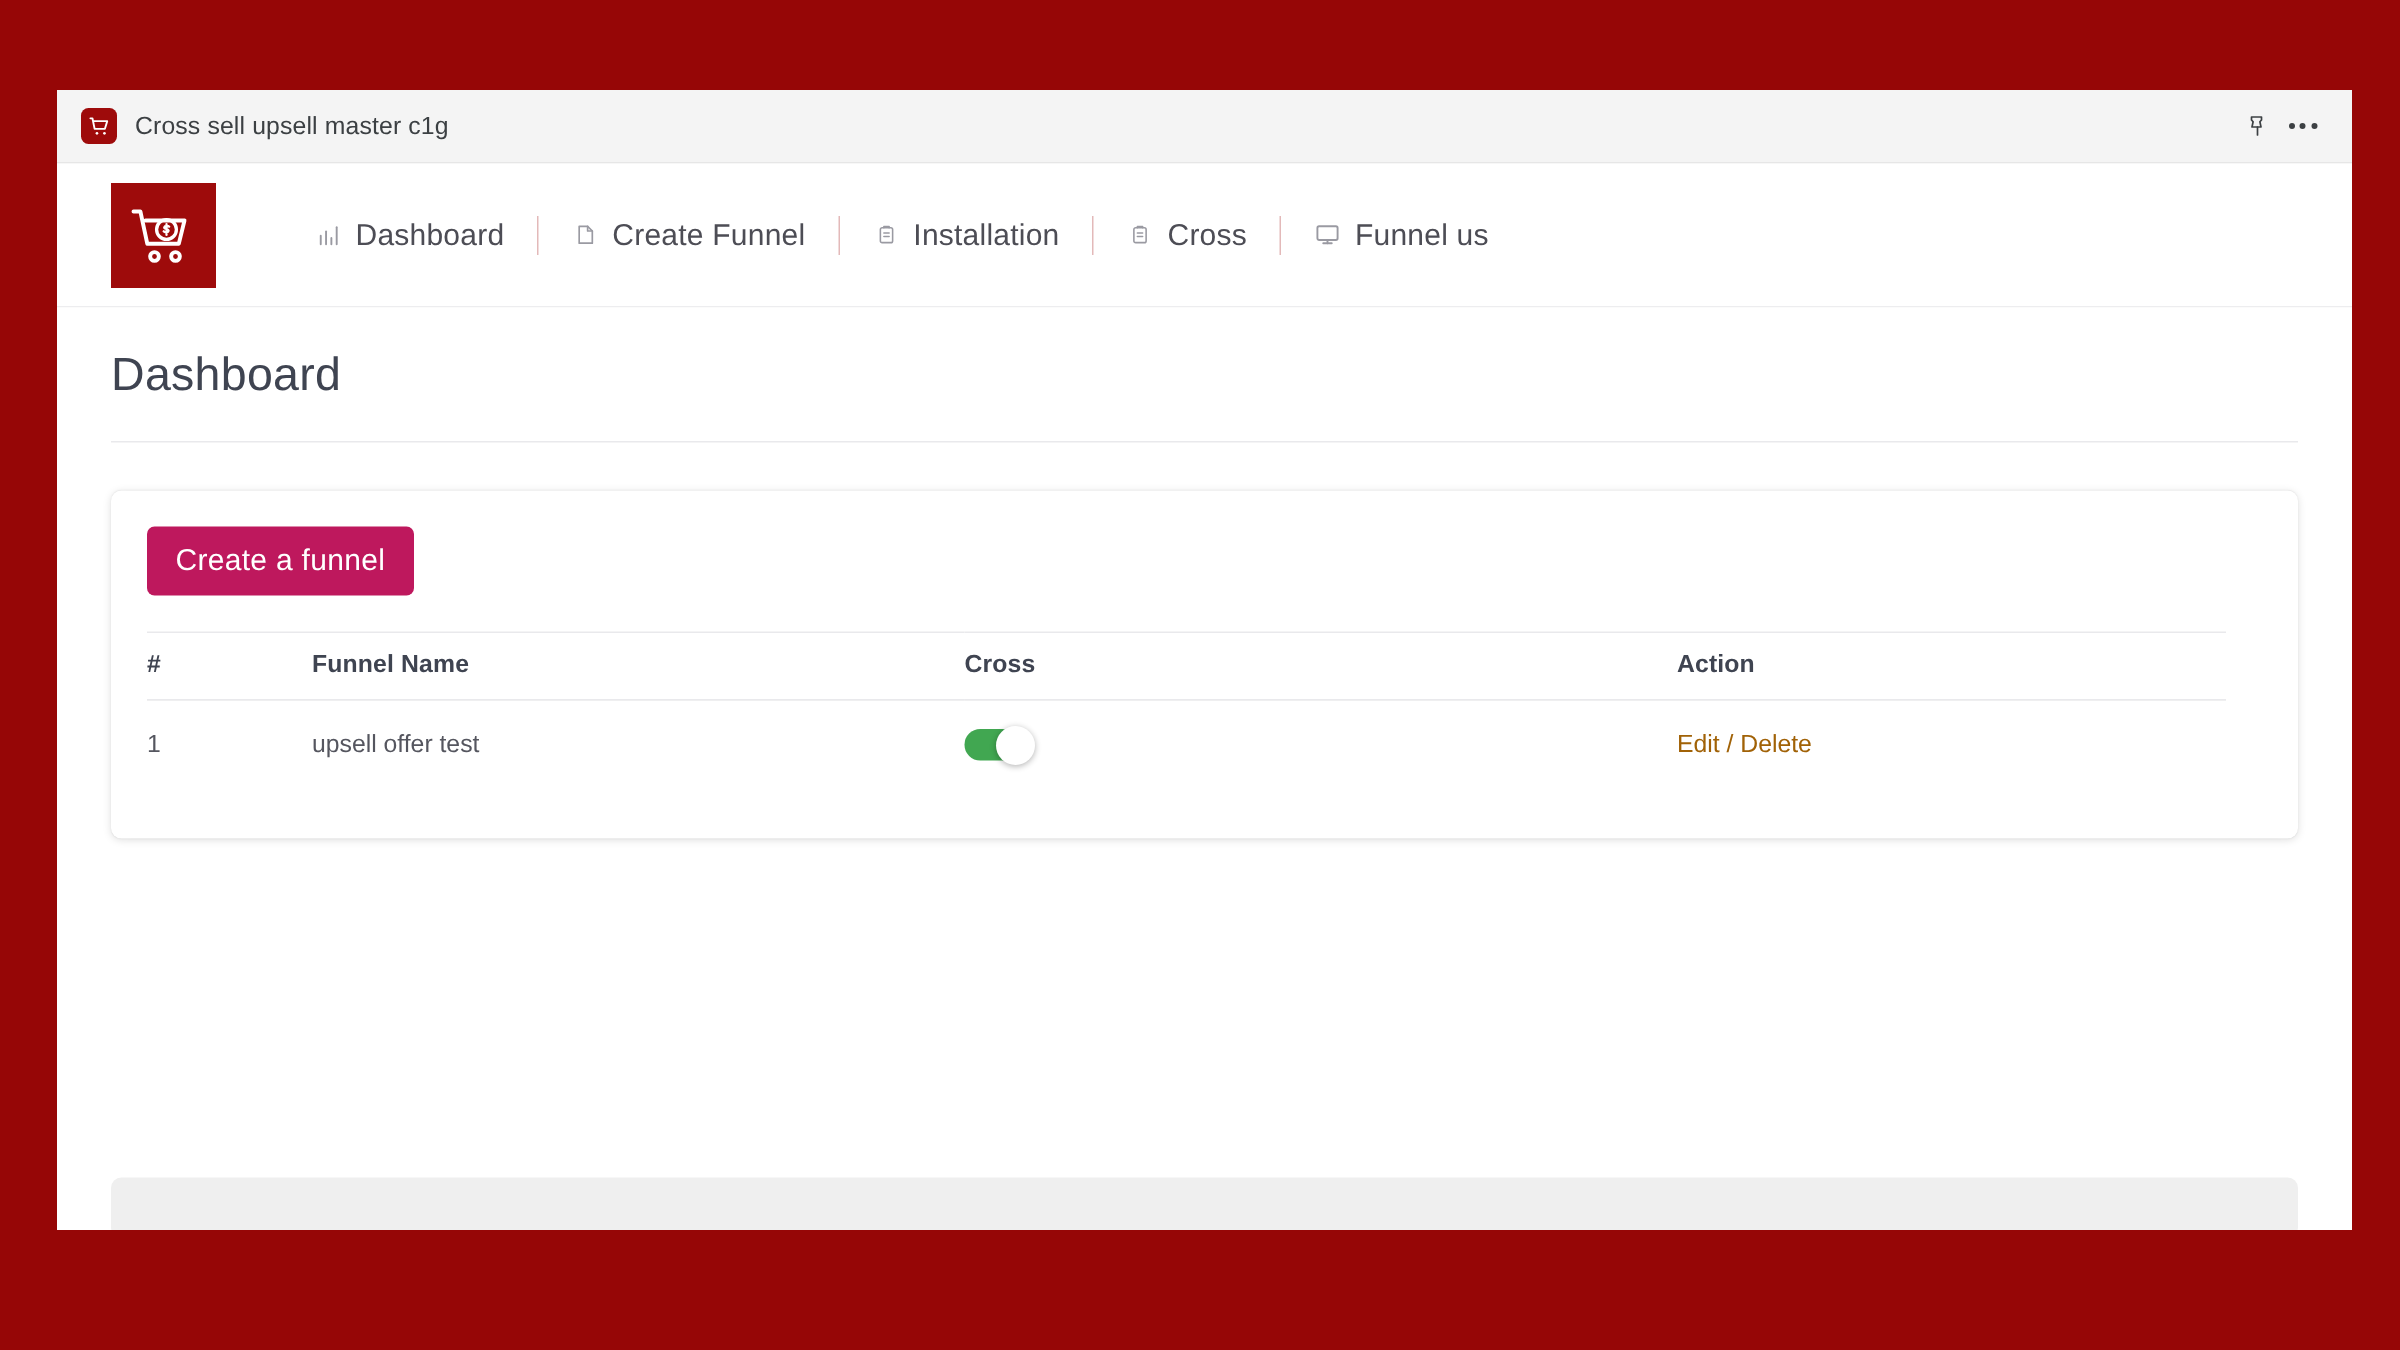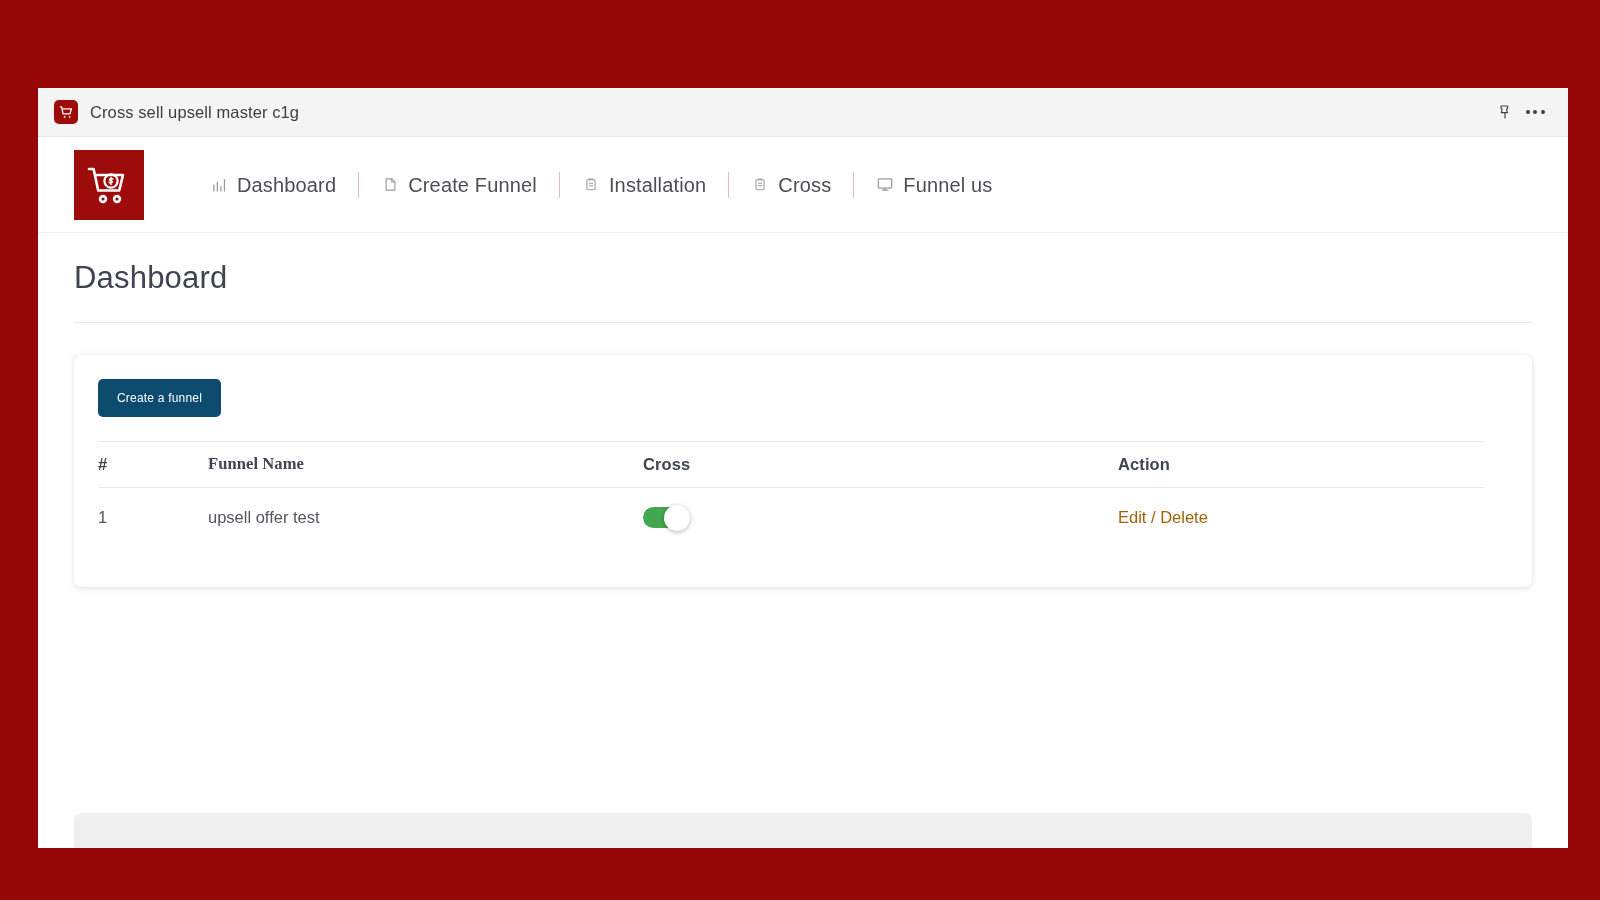--- a/index.html
+++ b/index.html
@@ -13,21 +13,21 @@
   body {
     background: #960606;
     font-family: "Liberation Sans", sans-serif;
     -webkit-font-smoothing: antialiased;
   }
 
   
   .app-window {
     position: absolute;
     left: 38px;
-    top: 88px;
+    top: 60px;
     width: 1530px;
     height: 760px;
     background: #ffffff;
     overflow: hidden;
   }
 
   
   .titlebar {
     height: 49px;
     background: #f4f4f4;
@@ -163,23 +163,23 @@
     margin-top: 32px;
     background: #ffffff;
     border-radius: 7px;
     box-shadow: 0 1px 6px rgba(0,0,0,0.13), 0 0 1px rgba(0,0,0,0.08);
     padding: 24px 24px 34px 24px;
     height: 232px;
   }
 
   .btn-primary {
     display: inline-block;
-    background: #0c4a6e;
+    background: #be185d;
     color: #ffffff;
-    font-size: 12px;
+    font-size: 20px;
     letter-spacing: 0.2px;
     border: none;
     border-radius: 5px;
     padding: 13px 19px;
     cursor: pointer;
     font-family: inherit;
     line-height: 1;
   }
 
   
@@ -200,21 +200,21 @@
   }
   .tbl thead tr { border-top: 1px solid #e9e9ec; }
   .tbl td {
     font-size: 16.5px;
     font-weight: 400;
     color: #55565f;
     padding: 19px 0 19px 0;
     vertical-align: middle;
   }
   .col-num    { width: 110px; }
-  .col-name   { width: 435px; font-family: Liberation Serif, serif; }
+  .col-name   { width: 435px; }
   .col-status { width: 475px; }
   .col-action { width: auto; }
 
   .toggle {
     width: 38px;
     height: 21px;
     border-radius: 11px;
     background: #41a751;
     position: relative;
     display: inline-block;

